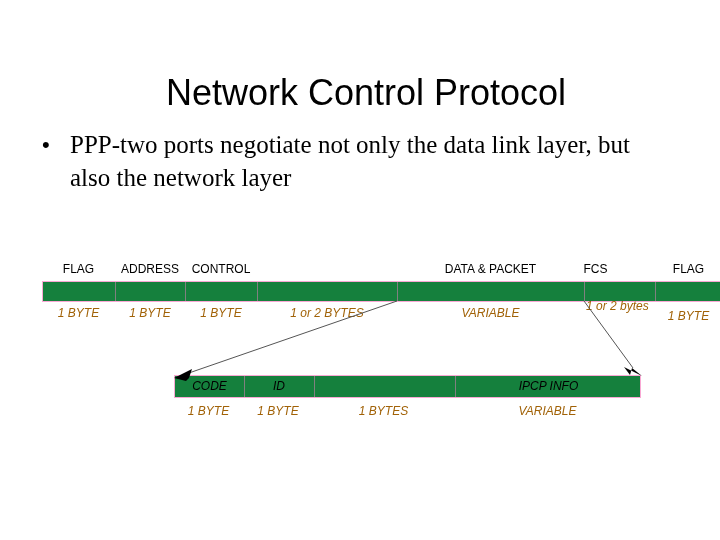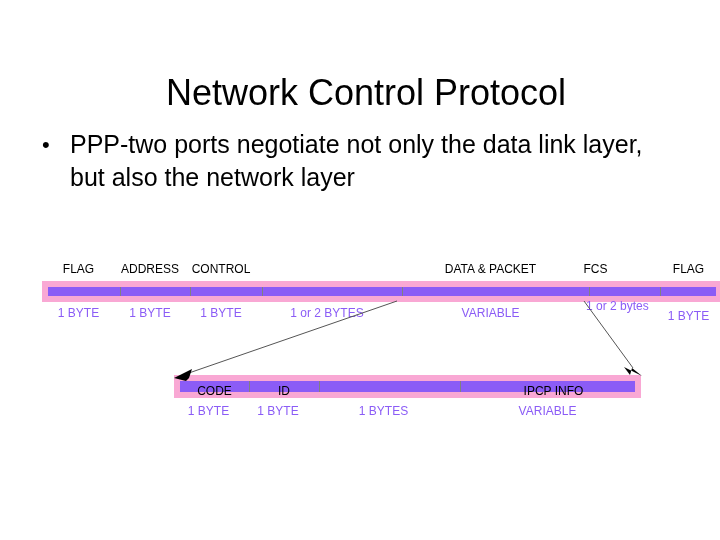--- a/index.html
+++ b/index.html
@@ -58,36 +58,38 @@
   .bullet-mark {
     width: 28px;
     flex: 0 0 28px;
     text-align: left;
     font-size: 22px;
     line-height: 33px;
   }
   .bullet-text {
     flex: 1 1 auto;
     padding-right: 20px;
+    font-family: Liberation Serif, serif;
   }
 
   
   #diagram {
     position: absolute;
     left: 0;
     top: 250px;
     width: 720px;
     height: 190px;
   }
 
   .frame-box {
     position: absolute;
-    border: 6px solid #f9a8d4;
-    background: #8b5cf6;
+    border: 1px solid #f9a8d4;
+    background: #15803d;
     box-sizing: border-box;
+    font-style: italic;
   }
   
   #frame-top {
     left: 36px;
     top: 31px;
     width: 680px;
     height: 21px;
   }
   #frame-top .divider {
     position: absolute;
@@ -126,21 +128,22 @@
     line-height: 14px;
     white-space: nowrap;
     color: #000000;
   }
   .field-size {
     position: absolute;
     text-align: center;
     font-size: 12px;
     line-height: 14px;
     white-space: nowrap;
-    color: #8b5cf6;
+    color: #a16207;
+    font-style: italic;
   }
   .field-size.two-line {
     line-height: 14px;
   }
 
   #connector-svg {
     position: absolute;
     left: 0; top: 0;
     width: 720px;
     height: 190px;

